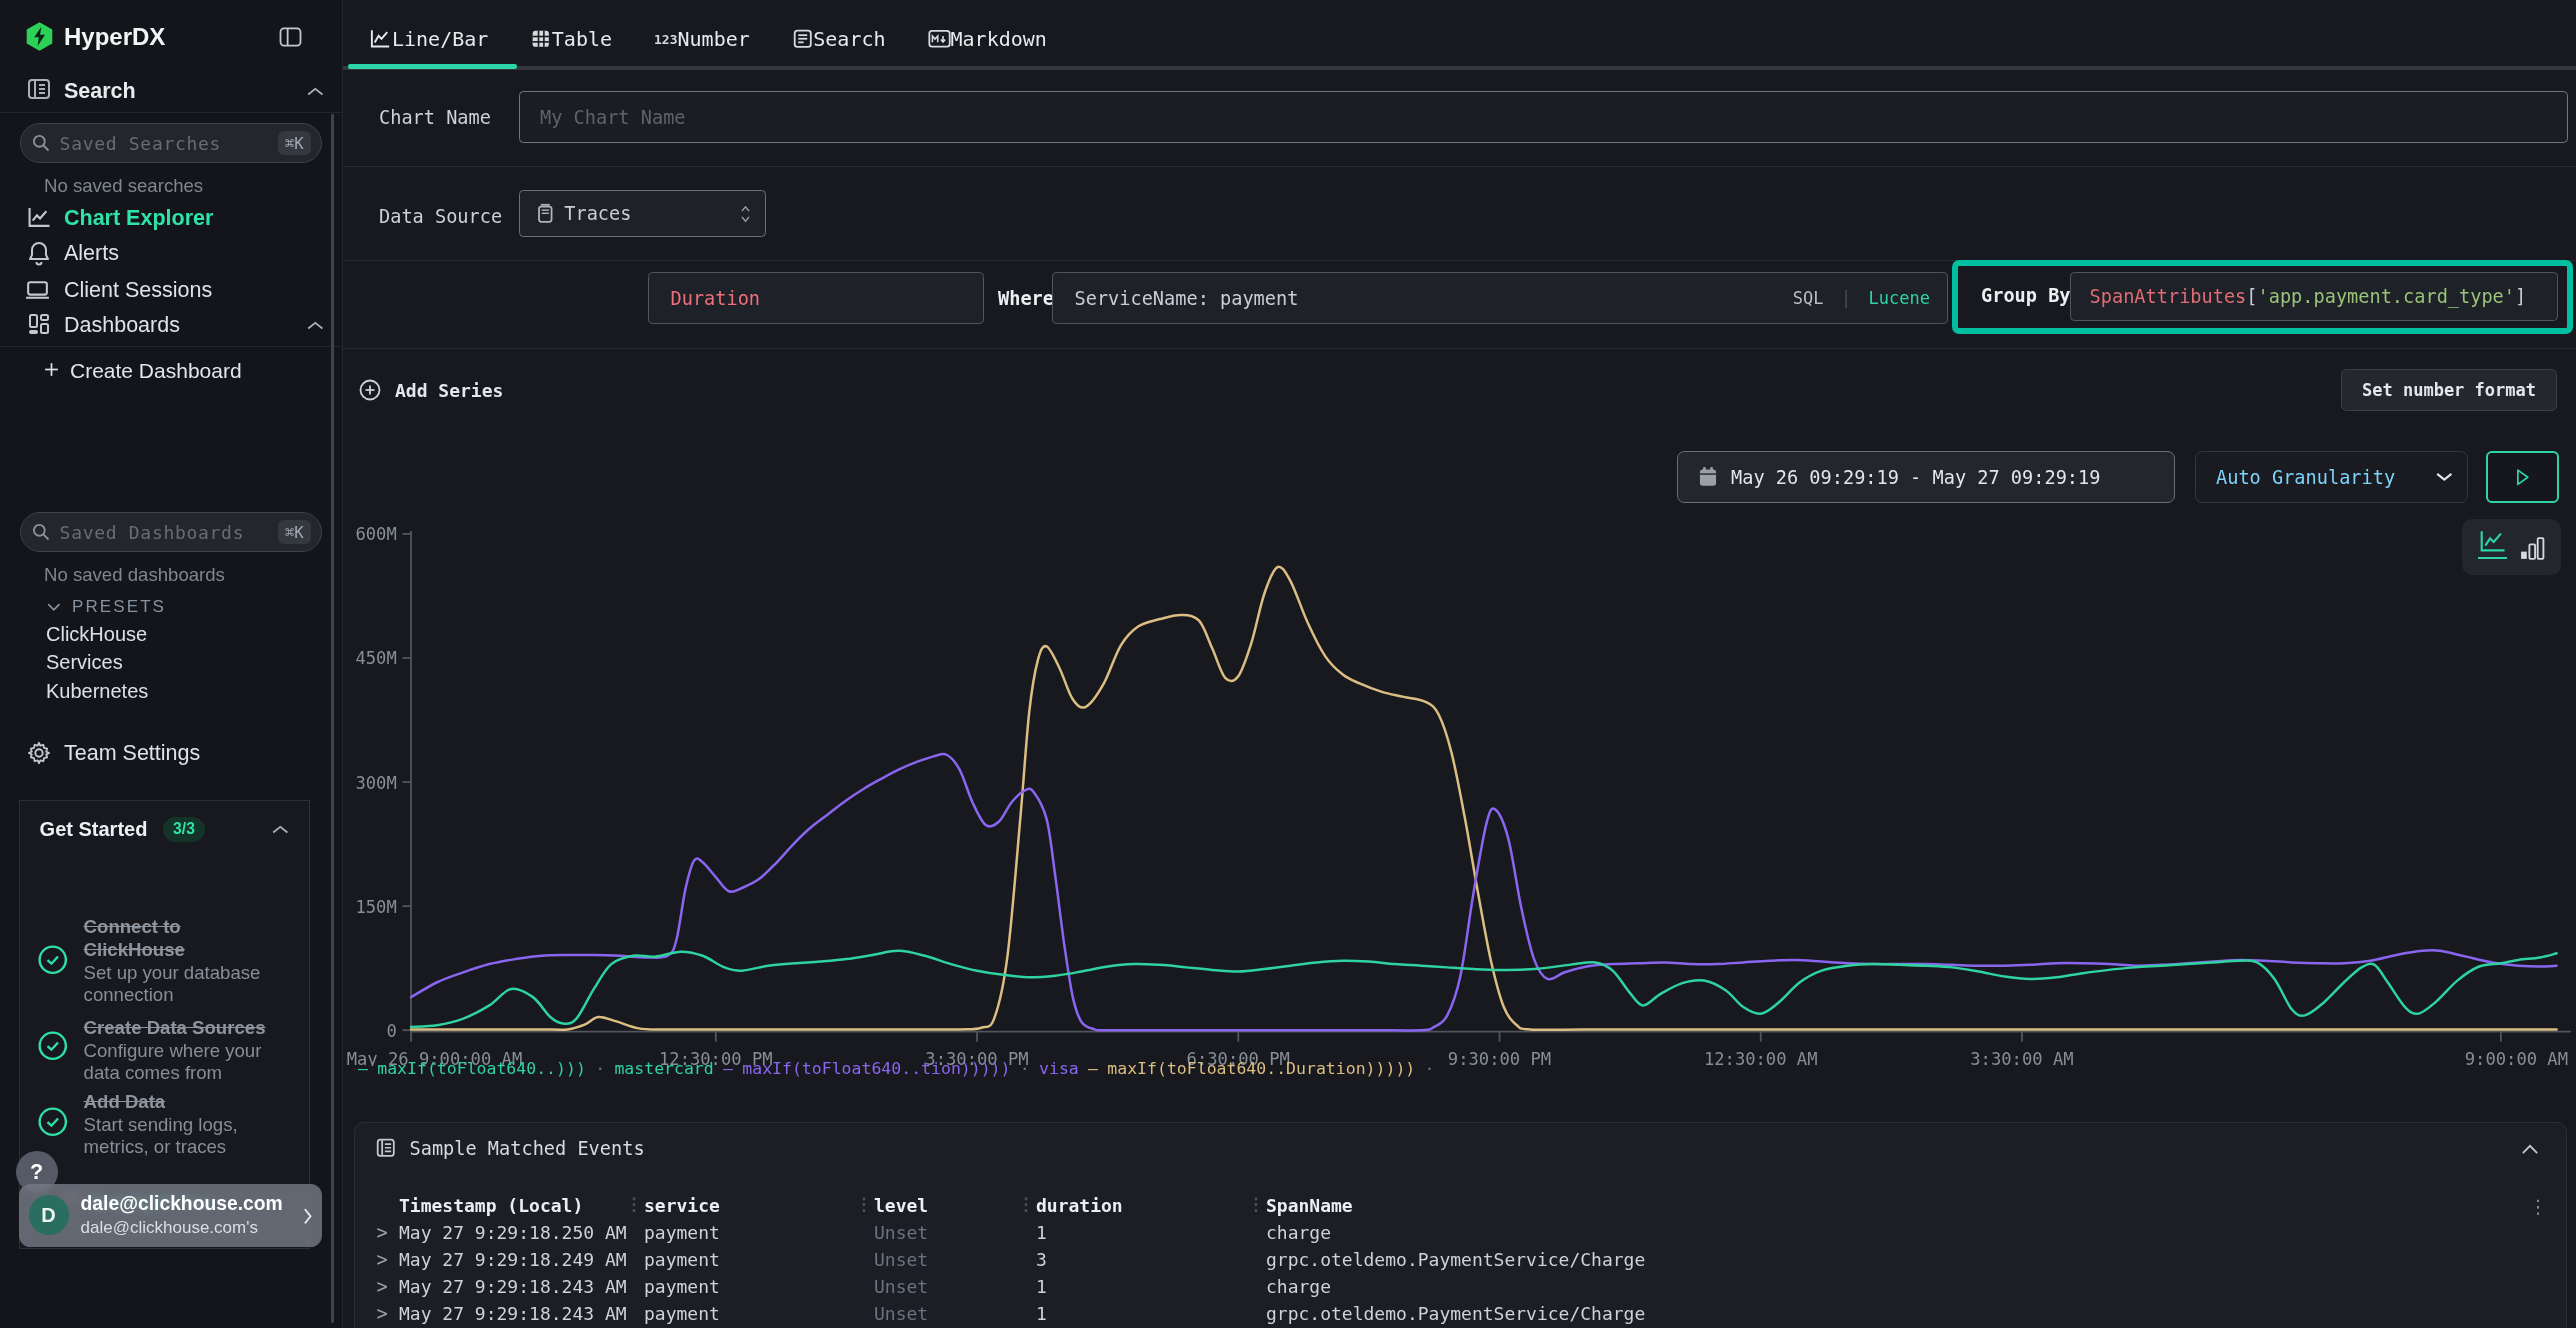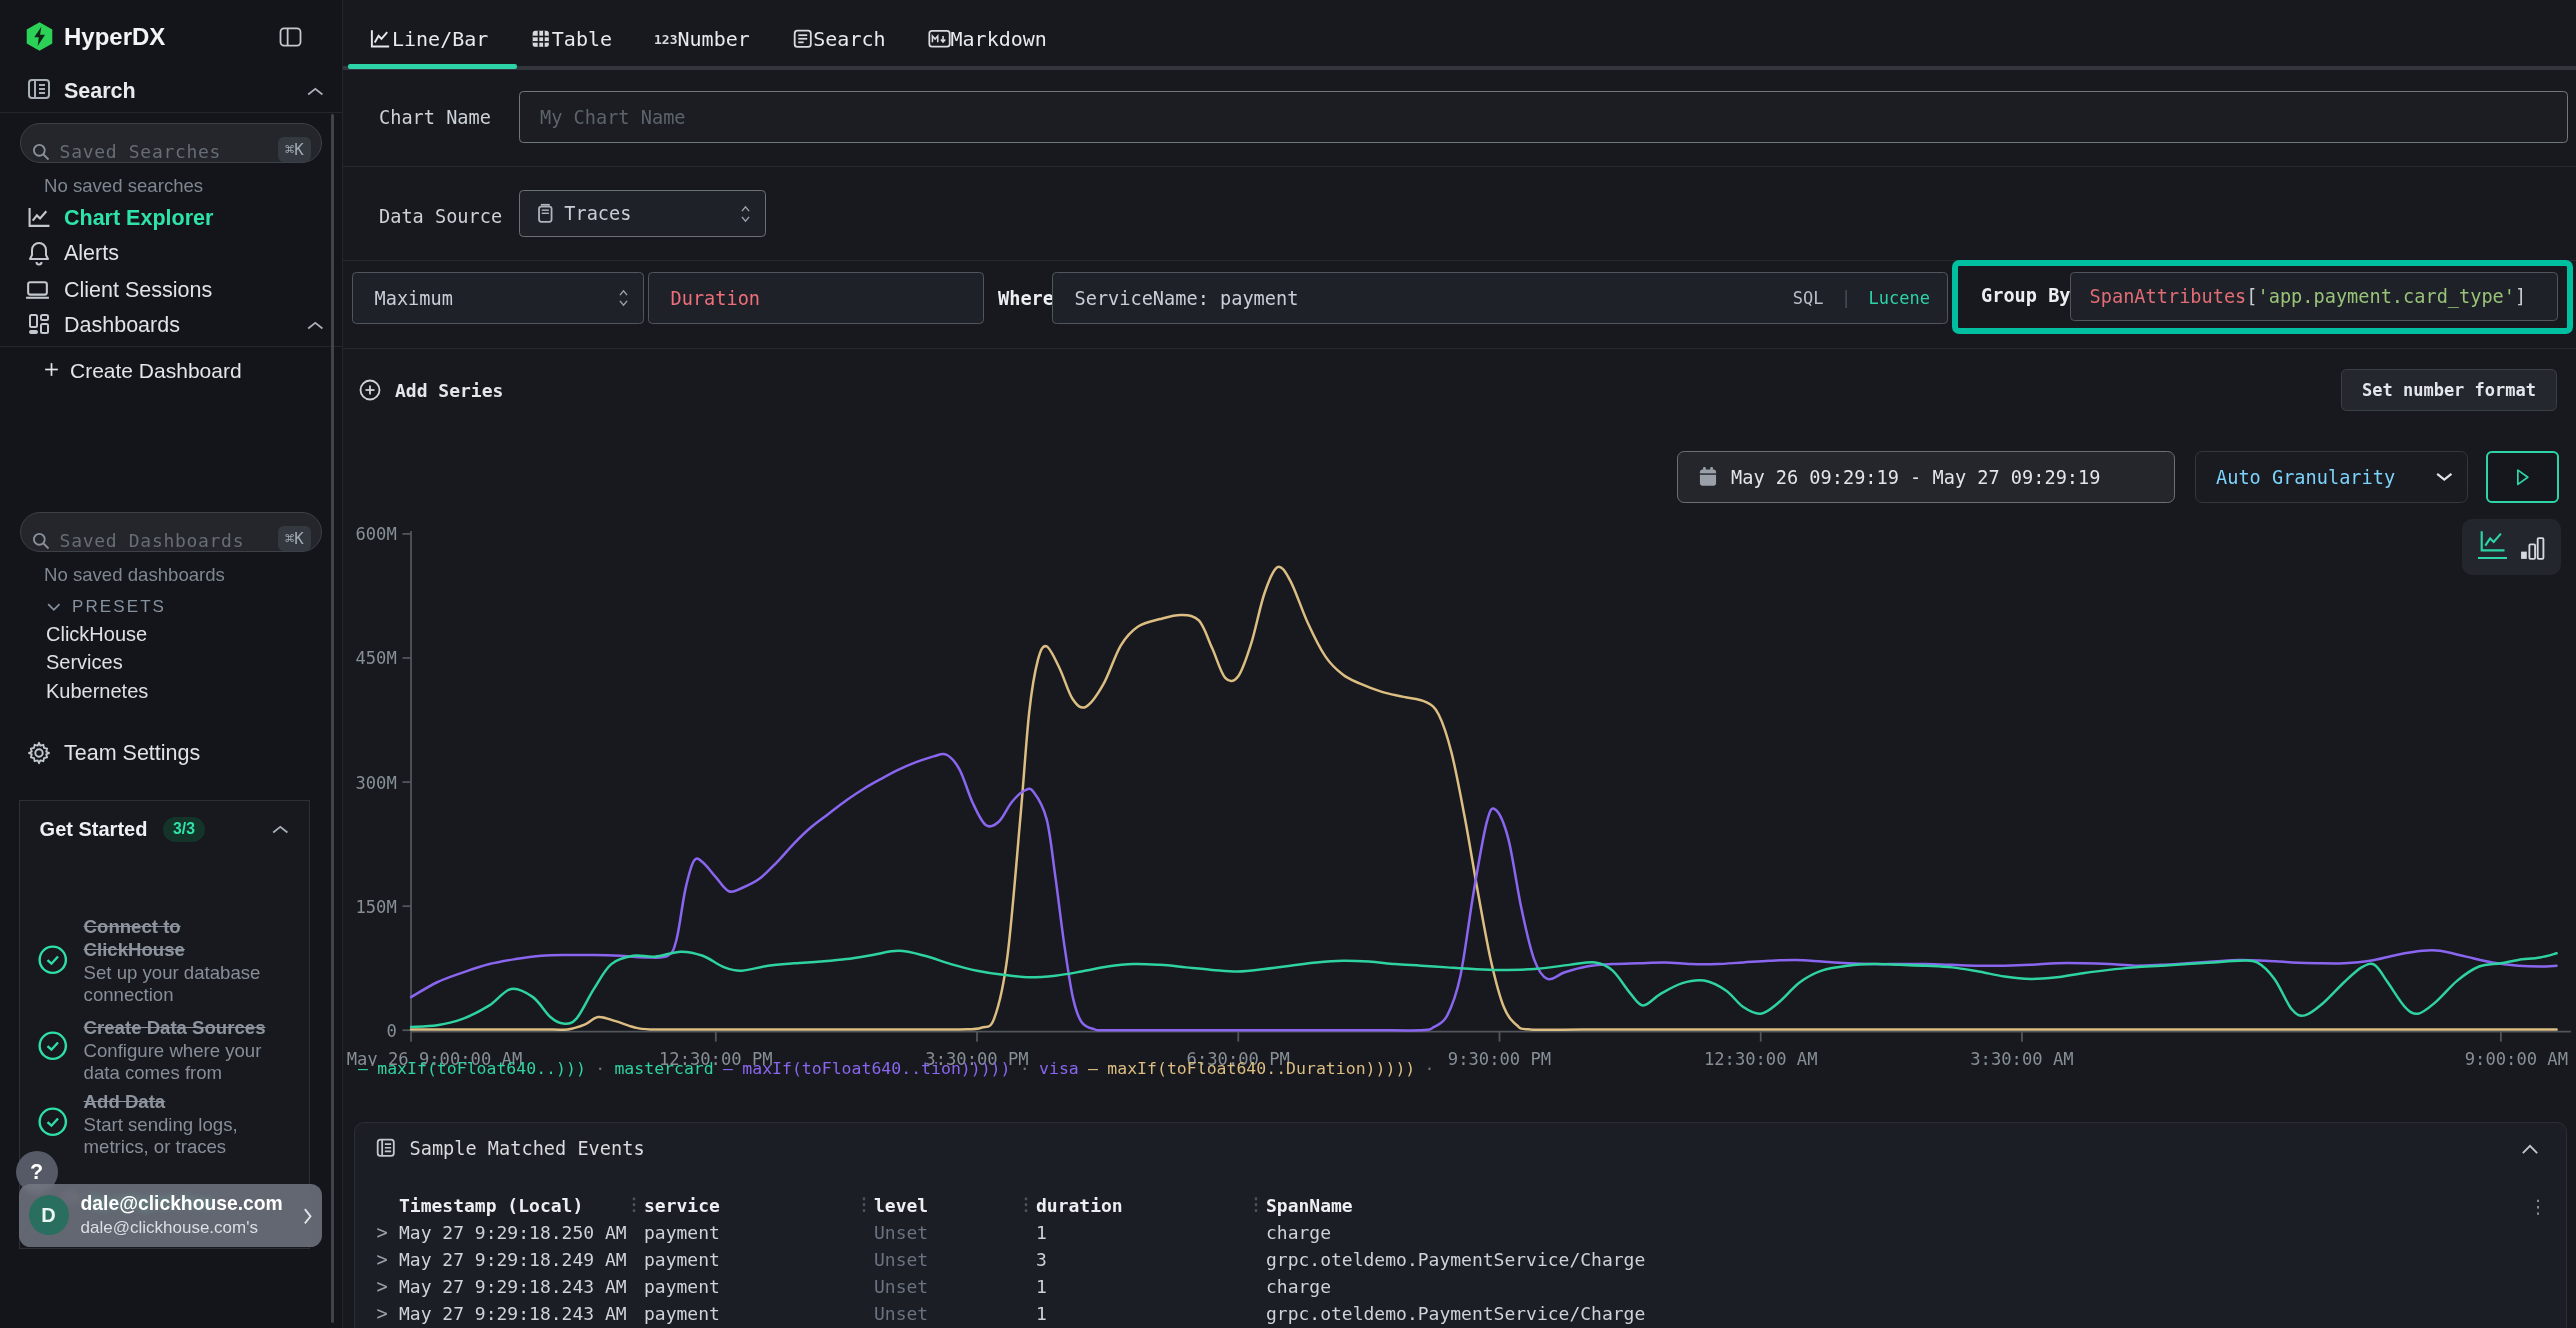--- a/index.html
+++ b/index.html
@@ -4,21 +4,21 @@
 <style>
   html,body{margin:0;padding:0;background:#0d0e11;}
   #root{position:relative;width:2576px;height:1328px;background:#17191e;overflow:hidden;
         font-family:"DejaVu Sans Mono",monospace;color:#d5d8dd;}
   .abs{position:absolute;}
   .sans{font-family:"Liberation Sans","DejaVu Sans",sans-serif;}
   .mono{font-family:"DejaVu Sans Mono","Liberation Mono",monospace;}
   
   #sidebar{position:absolute;left:0;top:0;width:342px;height:1328px;background:#13151a;border-right:1.4px solid #24262c;}
   .side-label{font-family:"Liberation Sans",sans-serif;font-size:21.5px;color:#dfe3e7;}
-  .pill{position:absolute;left:20px;width:302px;height:40px;background:#24262b;border:1.4px solid #3c4048;border-radius:21.5px;display:flex;align-items:flex-end;box-sizing:border-box;padding:0 10px;}
+  .pill{position:absolute;left:20px;width:302px;height:40px;background:#24262b;border:1.4px solid #3c4048;border-radius:21.5px;display:flex;align-items:center;box-sizing:border-box;padding:0 10px;}
   .pill .ph{font-size:18px;color:#666d76;margin-left:8.6px;letter-spacing:0.7px;}
   .kbd{margin-left:auto;background:#34383f;border-radius:5.7px;padding:2.9px 7.2px;font-size:15.7px;color:#a3aab3;}
   .muted{font-family:"Liberation Sans",sans-serif;font-size:18.6px;color:#7e8790;}
   .preset{font-family:"Liberation Sans",sans-serif;font-size:20px;color:#dde1e6;}
   .divider{position:absolute;background:#24262c;height:1.4px;}
   .mdivider{position:absolute;background:#272a30;height:1.4px;left:343px;width:2233px;}
   
   #gscard{position:absolute;left:18.6px;top:800px;width:291px;height:449px;background:#17191f;border:1.4px solid #2c2f36;border-radius:0;box-sizing:border-box;}
   .gs-title-row{position:absolute;left:20px;top:15.7px;display:flex;align-items:center;}
   .gs-badge{margin-left:15.7px;background:#14342a;color:#2fe3a8;border-radius:13px;font-size:15.7px;font-weight:bold;padding:3.6px 10px;font-family:"Liberation Sans",sans-serif;}
@@ -267,27 +267,20 @@
       <line x1="6" y1="11.5" x2="14" y2="11.5" stroke="#aeb4bc" stroke-width="1.6"></line>
     </svg>
     <span class="val" style="margin-left:10px">Traces</span>
     <svg class="updown" width="13" height="20" viewBox="0 0 18 28">
       <polyline points="4,10 9,4 14,10" fill="none" stroke="#9aa1aa" stroke-width="2"></polyline>
       <polyline points="4,18 9,24 14,18" fill="none" stroke="#9aa1aa" stroke-width="2"></polyline>
     </svg>
   </div>
   <div class="mdivider" style="top:260px"></div>
 
-  <div class="box" style="left:352px;top:272px;width:292px;height:52px;border-color:#50565e;padding-left:21.5px">
-    <span class="val">Maximum</span>
-    <svg class="updown" width="13" height="20" viewBox="0 0 18 28">
-      <polyline points="4,10 9,4 14,10" fill="none" stroke="#9aa1aa" stroke-width="2"></polyline>
-      <polyline points="4,18 9,24 14,18" fill="none" stroke="#9aa1aa" stroke-width="2"></polyline>
-    </svg>
-  </div>
   <div class="box" style="left:648px;top:272px;width:336px;height:52px;border-color:#50565e;padding-left:21.5px">
     <span style="font-size:18.6px;color:#ef6f7b">Duration</span>
   </div>
   <div class="abs" style="left:998px;top:288px;font-size:18.6px;font-weight:bold;color:#eceef2">Where</div>
   <div class="box" style="left:1052px;top:272px;width:896px;height:52px;border-color:#50565e;padding-left:21.5px;padding-right:17px">
     <span class="val">ServiceName: payment</span>
     <span style="margin-left:auto;font-size:17px">
       <span style="color:#b9bec6">SQL</span>
       <span style="color:#4a5058;margin:0 7.2px">|</span>
       <span style="color:#2dd4a7">Lucene</span>

